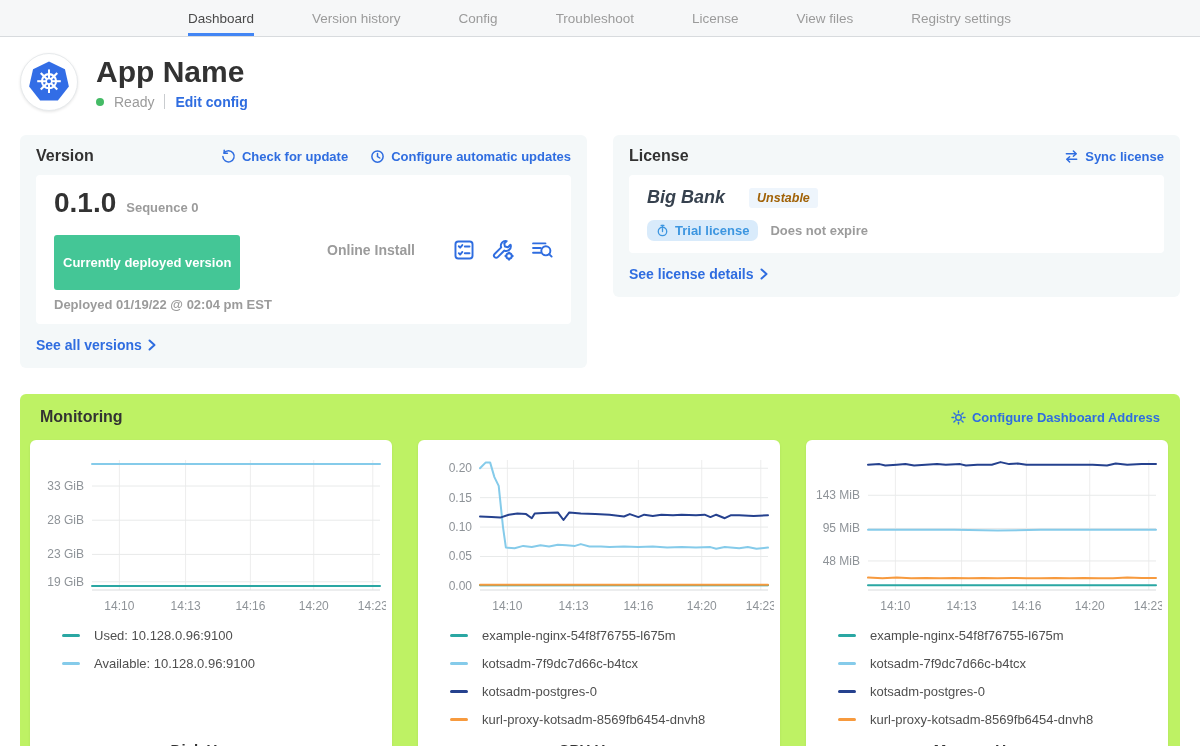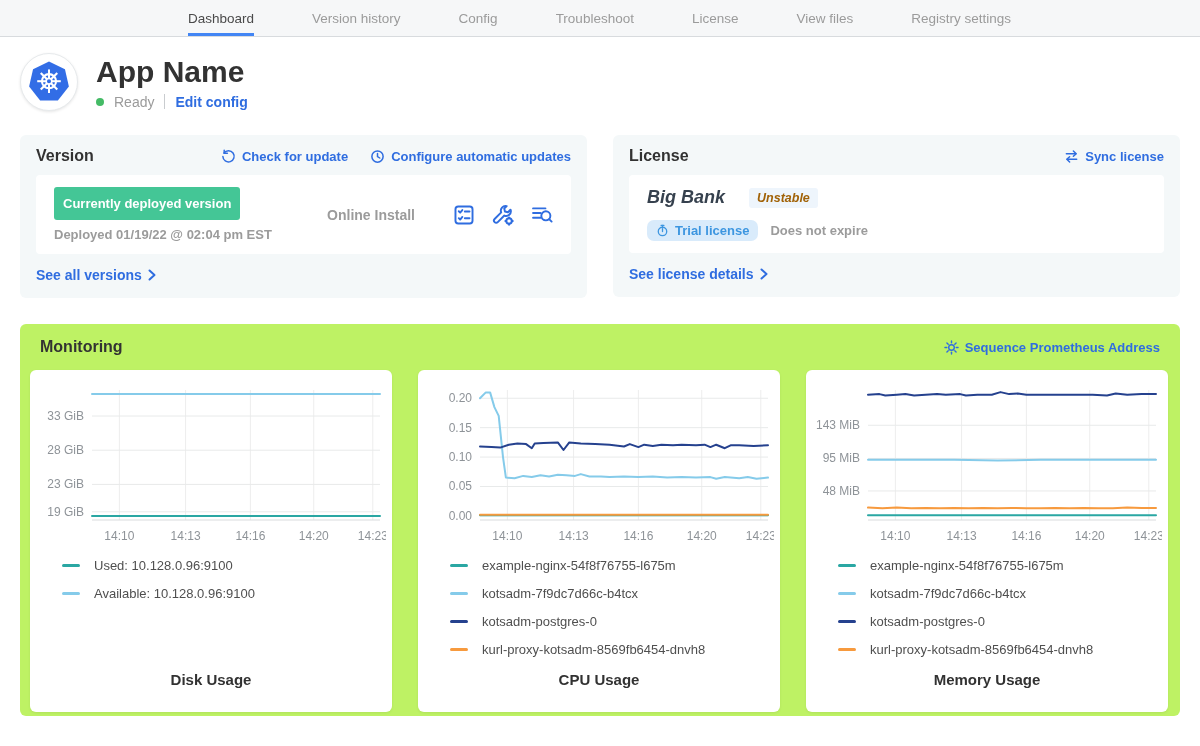--- a/index.html
+++ b/index.html
@@ -30,22 +30,22 @@
   .card { background:#f4f8f9; border-radius:6px; padding:12px 16px 14px; flex:1; }
   .card-header { display:flex; justify-content:space-between; align-items:center; }
   .card-title { font-size:16px; font-weight:700; color:#323232; }
   .hdr-links { display:flex; gap:22px; }
   .white-box { background:#fff; border-radius:4px; margin-top:10px; padding:12px 18px; }
   .v-box { display:flex; align-items:center; }
   .v-left { min-width:235px; }
   .v-row1 { display:flex; align-items:baseline; gap:10px; }
   .v-number { font-size:28px; font-weight:700; color:#323232; }
   .v-seq { font-size:13px; color:#9b9b9b; font-weight:600; }
-  .badge-green { display:inline-block; margin-top:0; background:#44c696; color:#fff; font-size:13px;
-                 font-weight:700; padding:9px 9px; border-radius:3px; }
+  .badge-green { display:inline-block; margin-top:16px; background:#44c696; color:#fff; font-size:13px;
+                 font-weight:700; padding:20px 9px; border-radius:3px; }
   .v-deployed { margin-top:7px; font-size:13px; color:#9b9b9b; font-weight:600; }
   .v-mid { flex:1; text-align:center; font-size:14px; font-weight:700; color:#9b9b9b; }
   .v-icons { display:flex; gap:17px; align-items:center; }
   .icon-btn { cursor:pointer; display:flex; }
   .see-link { margin-top:12px; }
 
   .l-row1 { display:flex; align-items:center; gap:24px;font-style:italic; }
   .l-name { font-size:18px; font-weight:700; color:#36414e; }
   .badge-unstable { background:#eef5fc; color:#a16207; font-size:12.5px; font-weight:600; padding:3px 8px; border-radius:3px; }
   .l-row2 { display:flex; align-items:center; gap:12px; margin-top:12px; }
@@ -132,20 +132,24 @@
                   <path d="M8 4.8 V8 l2.4 1.6"></path>
               </svg>
             </span>
             <span>Configure automatic updates</span>
           </span>
         </span>
       </div>
 
       <div class="white-box v-box">
         <div class="v-left">
+          <div class="v-row1">
+            <span class="v-number">0.1.0</span>
+            <span class="v-seq">Sequence 0</span>
+          </div>
           <span class="badge-green">Currently deployed version</span>
           <div class="v-deployed">Deployed 01/19/22 @ 02:04 pm EST</div>
         </div>
         <div class="v-mid">Online Install</div>
         <div class="v-icons">
           <span class="icon-btn">
             <svg width="22" height="22" viewBox="0 0 16 16" fill="none" stroke="#2f6de0" stroke-width="1.4" stroke-linecap="round" stroke-linejoin="round">
               <rect x="1.8" y="1.8" width="12.4" height="12.4" rx="2"></rect>
               <polyline points="4.2,5.3 5.2,6.3 6.8,4.4"></polyline>
                 <line x1="8.6" y1="5.4" x2="12" y2="5.4"></line>
@@ -247,21 +251,21 @@
             <line x1="8" y1="1" x2="8" y2="3"></line>
               <line x1="8" y1="13" x2="8" y2="15"></line>
             <line x1="1" y1="8" x2="3" y2="8"></line>
               <line x1="13" y1="8" x2="15" y2="8"></line>
             <line x1="3.1" y1="3.1" x2="4.5" y2="4.5"></line>
               <line x1="11.5" y1="11.5" x2="12.9" y2="12.9"></line>
             <line x1="12.9" y1="3.1" x2="11.5" y2="4.5"></line>
               <line x1="4.5" y1="11.5" x2="3.1" y2="12.9"></line>
           </svg>
         </span>
-        <span>Sequence Prometheus Address</span>
+        <span>Configure Dashboard Address</span>
       </span>
     </div>
     <div class="charts-row">
         <div class="chart-card">
           <svg width="350" height="168" viewBox="0 0 350 168" class="chart-svg">
             <line x1="83.36" y1="10" x2="83.36" y2="140" stroke="#ededed" stroke-width="1"></line>
             <text x="83.36" y="160" text-anchor="middle" class="tick">14:10</text>
             <line x1="149.60000000000002" y1="10" x2="149.60000000000002" y2="140" stroke="#ededed" stroke-width="1"></line>
             <text x="149.60000000000002" y="160" text-anchor="middle" class="tick">14:13</text>
             <line x1="214.4" y1="10" x2="214.4" y2="140" stroke="#ededed" stroke-width="1"></line>

